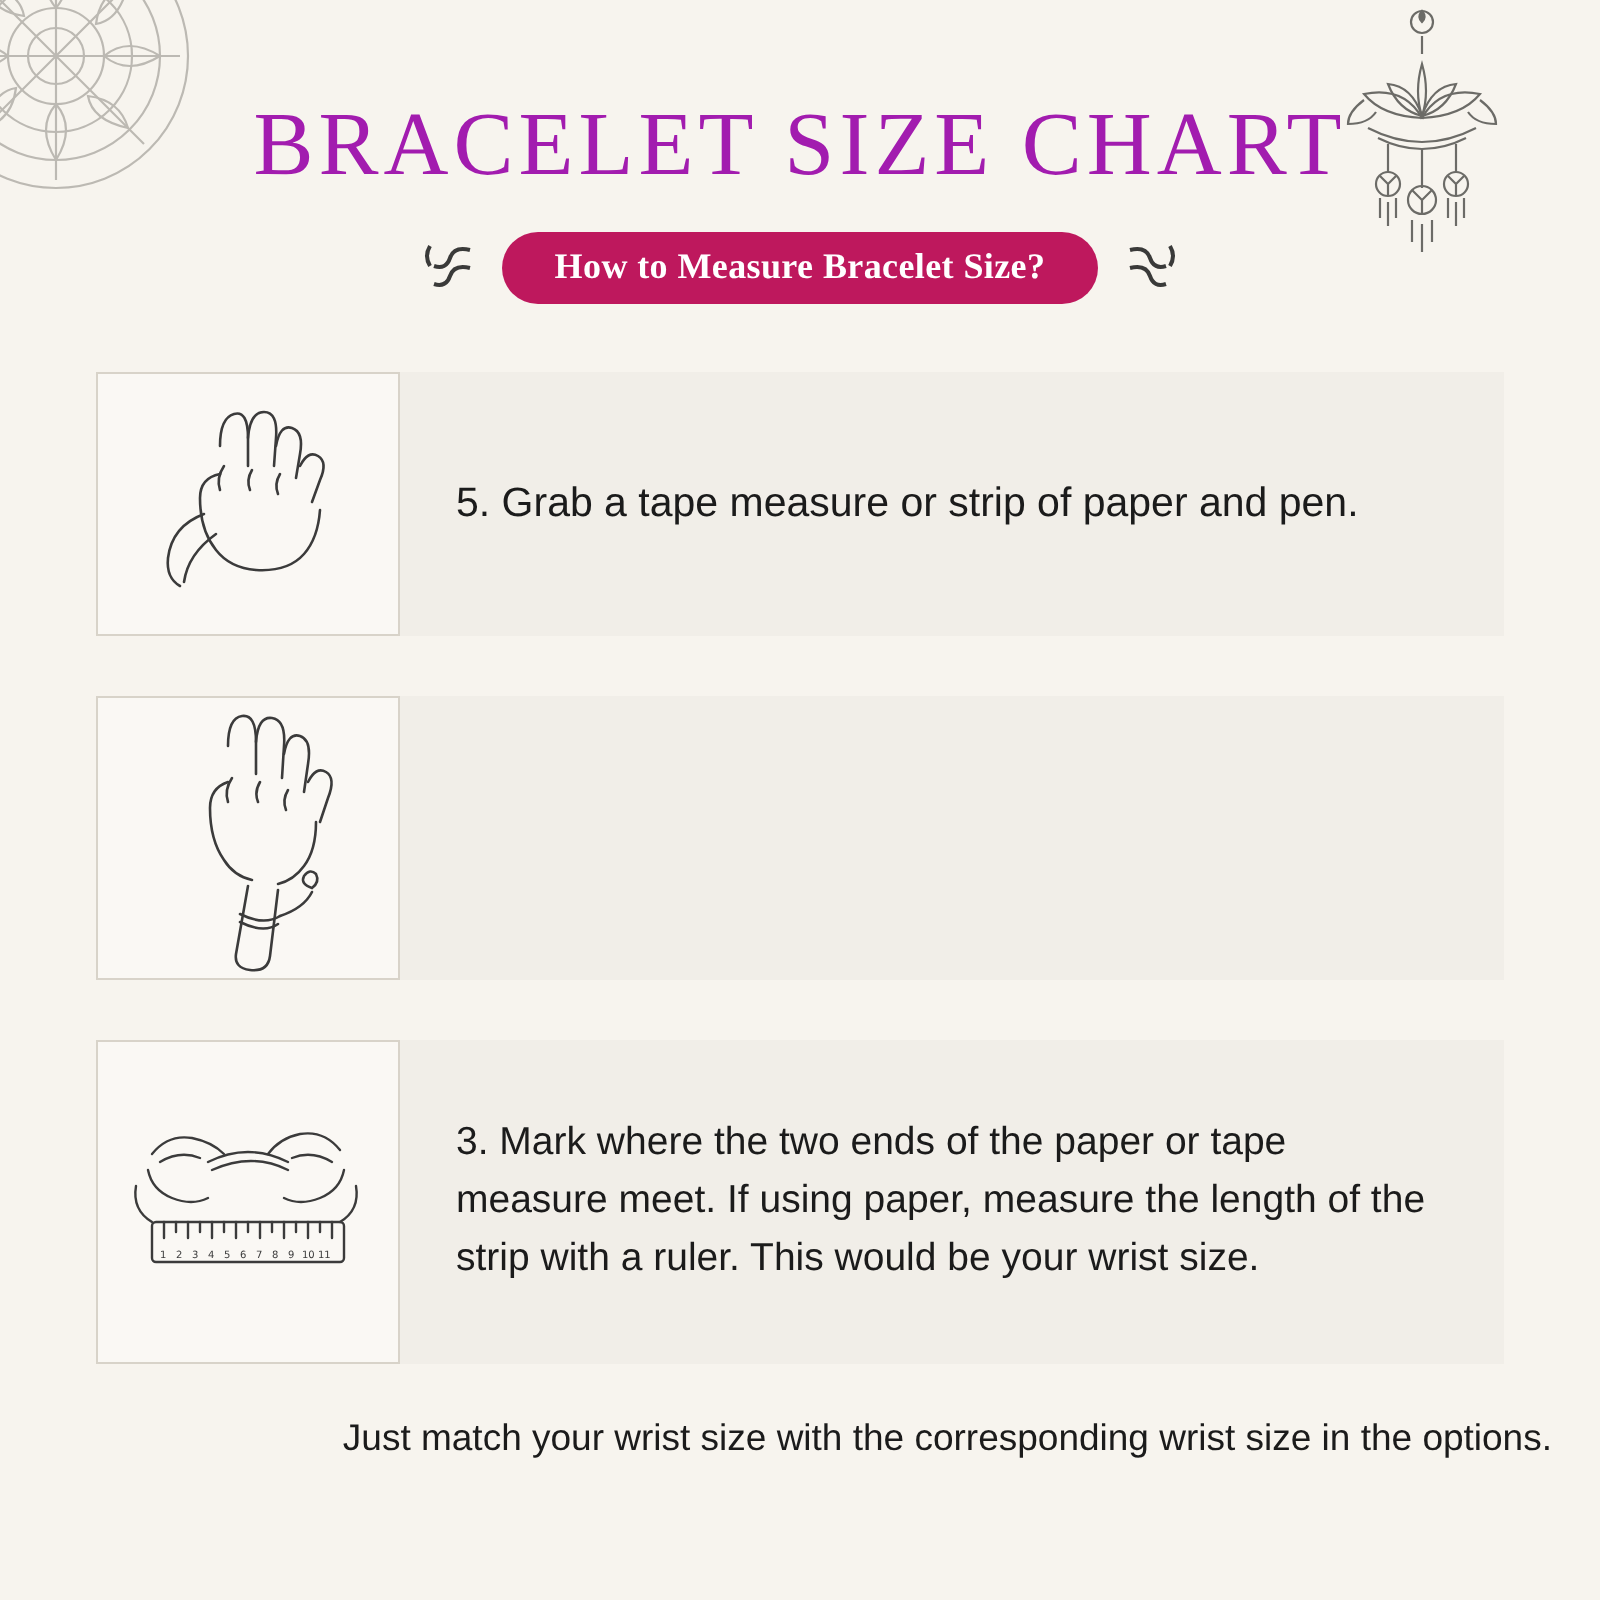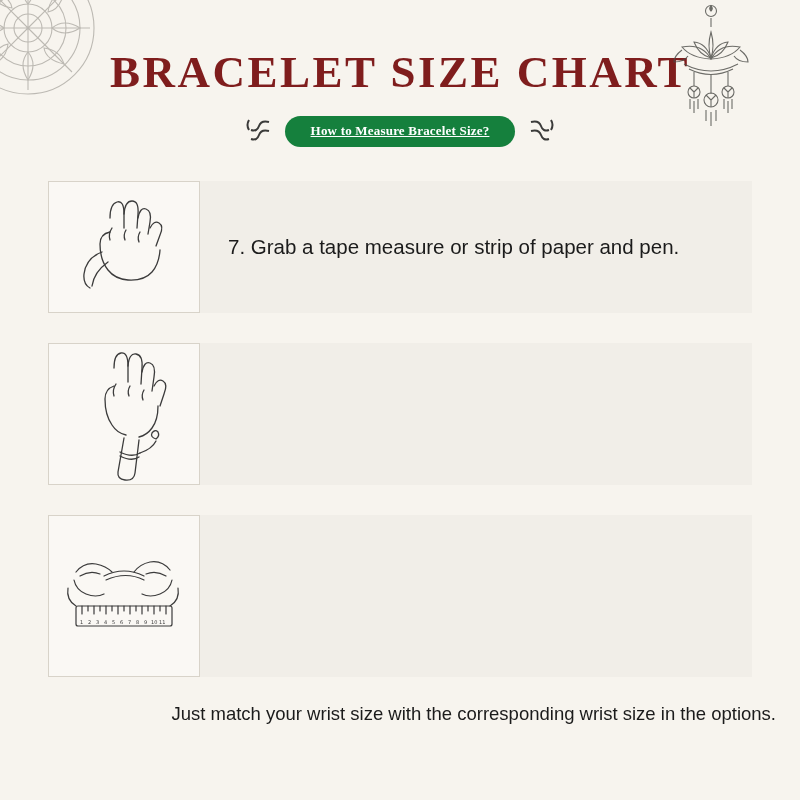--- a/index.html
+++ b/index.html
@@ -40,49 +40,48 @@
 
   
   .header {
     padding-top: 48px;
     text-align: center;
   }
   .title {
     font-family: "Liberation Serif", serif;
     font-size: 45px;
     letter-spacing: 2.5px;
-    font-weight: 700;
-    color: #7f1d1d;
+    font-weight: 400;
+    color: #a21caf;
     margin: 0;
     line-height: 1.1;
   }
 
   .subtitle-row {
     margin-top: 18px;
     display: flex;
     align-items: center;
     justify-content: center;
     gap: 12px;
   }
   .flourish {
     width: 30px;
     height: 26px;
     opacity: 0.85;
   }
   .pill {
-    background: #15803d;
+    background: #be185d;
     color: #fff;
     border-radius: 18px;
     padding: 7px 26px 8px 26px;
     font-family: "Liberation Serif", serif;
-    font-size: 13px;
+    font-size: 18px;
     font-weight: 700;
     letter-spacing: 0.2px;
     white-space: nowrap;
-    text-decoration: underline;
   }
 
   
   .steps {
     margin-top: 34px;
     padding: 0 48px;
     display: flex;
     flex-direction: column;
     gap: 30px;
   }
@@ -222,21 +221,21 @@
           <path d="M86 40 q4 -8 9 -5 q5 3 1 12 l-4 11"></path>
           <path d="M46 44 q-10 2 -10 12 q0 16 8 26 q7 9 20 10 q16 1 24 -8 q7 -8 8 -22"></path>
           <path d="M48 40 q-4 6 -2 12"></path>
           <path d="M62 42 q-3 5 -1 10"></path>
           <path d="M76 44 q-3 5 -1 10"></path>
           <path d="M44 74 q-14 10 -16 24"></path>
           <path d="M38 64 q-16 6 -18 22 q-1 10 6 14"></path>
         </g>
       </svg>
     </div>
-    <div class="step-text">7. Grab a tape measure or strip of paper and pen.</div>
+    <div class="step-text">5. Grab a tape measure or strip of paper and pen.</div>
   </div>
 
   <div class="step">
     <div class="step-figure">
       <svg width="120" height="140" viewBox="0 0 120 140">
         <g fill="none" stroke="#3b3b3b" stroke-width="1.3" stroke-linecap="round">
           <path d="M50 24 q0 -14 7 -15 q7 -1 7 13 v16"></path>
           <path d="M64 22 q1 -13 8 -12 q7 1 6 14 l-1 16"></path>
           <path d="M78 28 q2 -11 8 -9 q6 2 4 14 l-2 14"></path>
           <path d="M90 42 q4 -8 9 -5 q5 3 1 13 l-4 12"></path>
@@ -284,17 +283,18 @@
             <text x="54" y="88">5</text>
             <text x="62" y="88">6</text>
           <text x="70" y="88">7</text>
             <text x="78" y="88">8</text>
             <text x="86" y="88">9</text>
           <text x="93" y="88">10</text>
             <text x="101" y="88">11</text>
         </g>
       </svg>
     </div>
+    <div class="step-text small">3. Mark where the two ends of the paper or tape measure meet. If using paper, measure the length of the strip with a ruler. This would be your wrist size.</div>
   </div>
 
 </div>
 
 <div class="footer">Just match your wrist size with the corresponding wrist size in the options.</div>
 
 </body></html>

